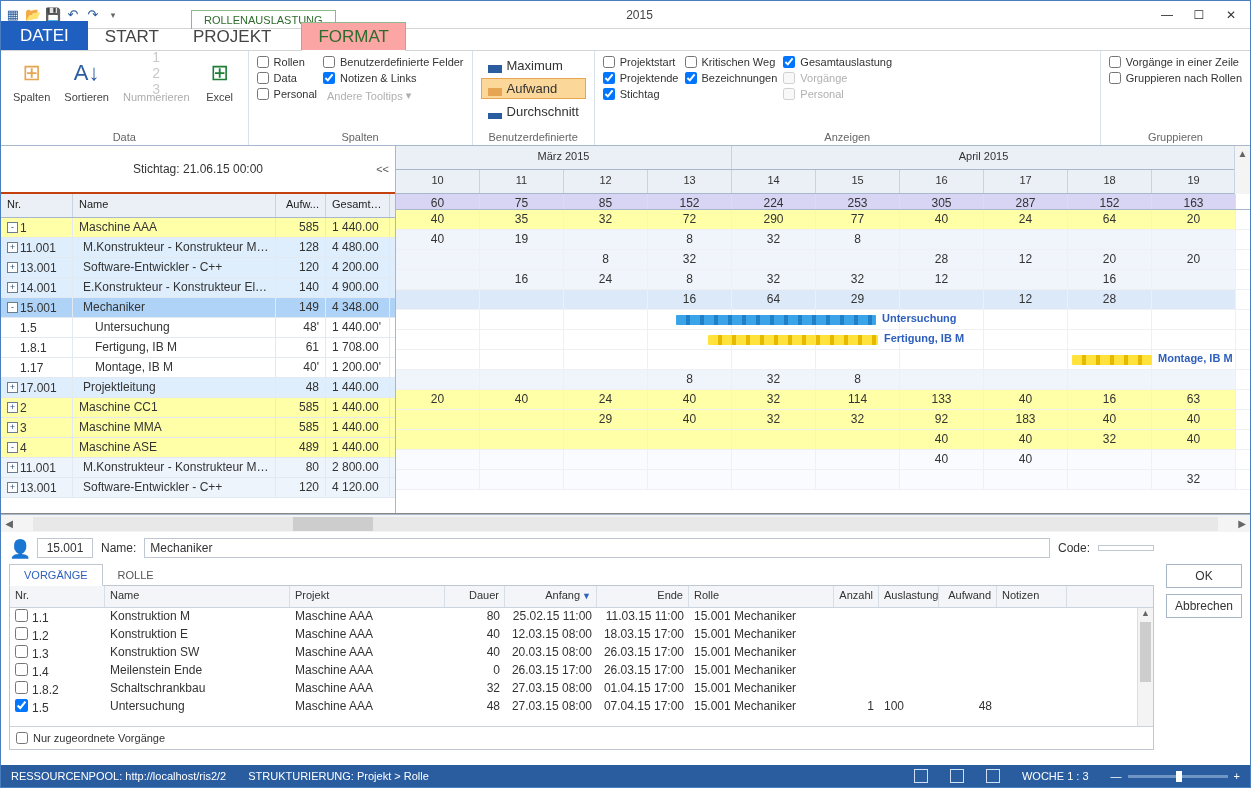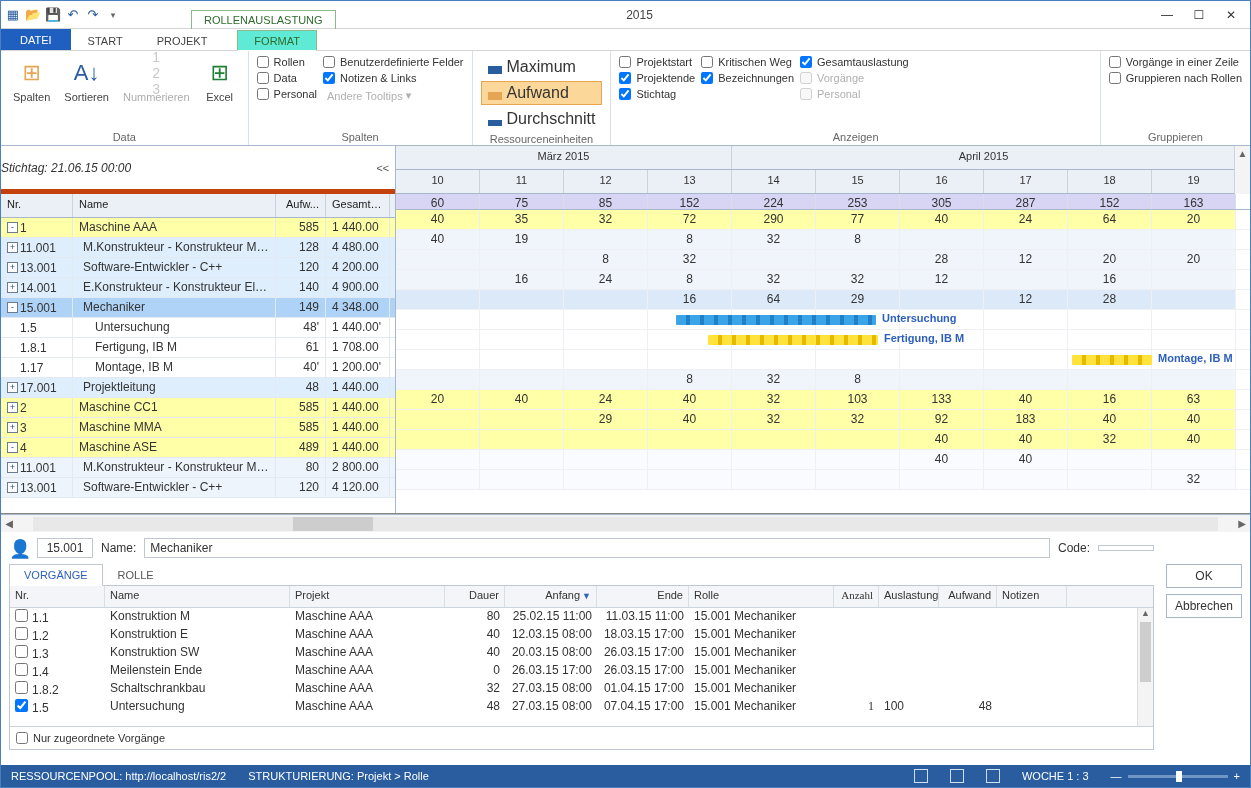--- a/index.html
+++ b/index.html
@@ -9,43 +9,43 @@
 .qat { display:flex; gap:4px; align-items:center; }
 .qat-ico { width:16px; height:16px; display:flex; align-items:center; justify-content:center; font-size:13px; }
 .title-center { flex:1; text-align:center; font-size:12px; color:#444; }
 .winbtns { display:flex; gap:14px; margin-right:6px; color:#333; }
 .winbtns span { width:18px; height:18px; display:flex; align-items:center; justify-content:center; font-size:12px;}
 
 .ctxrow { position:absolute; top:0; left:190px; height:28px; display:flex; align-items:flex-end; }
 .ctxlabel { font-size:11px; color:#2f6b2c; padding:3px 12px 3px 12px; border-top:1px solid #8eb98c;border-left:1px solid #8eb98c;border-right:1px solid #8eb98c;}
 
 .tabs { height:22px; background:#fff; display:flex; align-items:flex-end; border-bottom:1px solid #d4d4d4; }
-.tab { padding:4px 16px 3px 16px; font-size:11px; color:#444; cursor:pointer; border:1px solid transparent; border-bottom:none; position:relative; }
+.tab { padding:4px 16px 3px 16px; font-size:17px; color:#444; cursor:pointer; border:1px solid transparent; border-bottom:none; position:relative; }
 .tab.file { background:#1f5fbf; color:#fff; padding:4px 18px; }
-.tab.active { color:#2f6b2c; border:1px solid #8eb98c; border-bottom:1px solid #fff; margin-bottom:-1px; background:#5eead4; }
+.tab.active { color:#2f6b2c; border:1px solid #8eb98c; border-bottom:1px solid #fff; margin-bottom:-1px; background:#fca5a5; }
 
 .ribbon { height:95px; background:#fff; border-bottom:1px solid #a8b8cc; display:flex; }
 .group { border-right:1px solid #d9e1eb; padding:4px 8px 2px 8px; display:flex; flex-direction:column; }
 .group-body { flex:1; display:flex; align-items:flex-start; gap:6px; }
 .group-title { text-align:center; font-size:11px; color:#666; padding-top:2px; }
 .bigbtn { display:flex; flex-direction:column; align-items:center; gap:2px; padding:2px 4px; cursor:pointer; }
 .bigbtn .ico { width:32px; height:32px; display:flex; align-items:center; justify-content:center; font-size:22px; }
 .bigbtn .lbl { font-size:11px; text-align:center; color:#444; }
 .col { display:flex; flex-direction:column; gap:2px; }
 .chk { display:flex; align-items:center; gap:5px; font-size:11px; color:#333; padding:1px 0; white-space:nowrap; }
 .chk input { width:12px; height:12px; }
 .chk.disabled { color:#b0b0b0; }
-.smallbtn { display:flex; align-items:center; gap:5px; padding:2px 6px; font-size:16px; border:1px solid transparent; cursor:pointer; white-space:nowrap;}
+.smallbtn { display:flex; align-items:center; gap:5px; padding:2px 6px; font-size:13px; border:1px solid transparent; cursor:pointer; white-space:nowrap;}
 .smallbtn.selected { background:#fbd89a; border:1px solid #e6a552; }
 .smico { width:14px; height:14px; display:inline-block; position:relative; }
 .dropdis { color:#b0b0b0; font-size:11px; padding:2px 4px; display:flex; align-items:center; gap:3px; }
 
 .main { display:flex; height:368px; border-bottom:1px solid #888; }
 .leftpane { width:395px; display:flex; flex-direction:column; border-right:1px solid #a8b8cc; }
-.stichtag-row { height:48px; border-bottom:5px solid #c2410c; display:flex; align-items:center; position:relative; font-size:12px; color:#333;font-style:italic; }
+.stichtag-row { height:48px; border-bottom:2px solid #c2410c; display:flex; align-items:center; justify-content:center; position:relative; font-size:12px; color:#333; }
 .stichtag-row .collapse { position:absolute; right:6px; color:#555; font-size:11px; }
 .gridhdr { display:flex; height:24px; background:#eaf0f6; border-bottom:1px solid #a8b8cc; }
 .gridhdr > div { border-right:1px solid #c9d4e0; padding:4px 6px; font-size:11px; color:#222; overflow:hidden; white-space:nowrap; text-overflow:ellipsis; }
 .col-nr{width:72px;} .col-name{width:203px;} .col-aufw{width:50px; text-align:right;} .col-ges{width:64px; text-align:left;}
 .gridbody { overflow:hidden; }
 .row { display:flex; height:20px; border-bottom:1px solid #e3e9f0; font-size:12px; }
 .row > div { padding:2px 6px; border-right:1px solid #e3e9f0; overflow:hidden; white-space:nowrap; text-overflow:ellipsis; }
 .row .col-nr { display:flex; align-items:center; gap:2px; }
 .toggle { width:11px; height:11px; border:1px solid #6b7c8e; display:inline-flex; align-items:center; justify-content:center; font-size:9px; line-height:1; color:#2f4f7f; background:#fff; }
 .row.lvl0 { background:#ffffa8; font-weight:normal; }
@@ -89,21 +89,21 @@
 .fld.wide { flex:1; }
 .detail-tabs { display:flex; border-bottom:1px solid #bfc7d0; }
 .dtab { padding:4px 14px; font-size:11px; color:#555; border:1px solid transparent; border-bottom:none; cursor:pointer; }
 .dtab.active { border:1px solid #bfc7d0; border-bottom:1px solid #fff; color:#2d5fbd; margin-bottom:-1px; background:#fff; }
 .subgrid { border:1px solid #bfc7d0; border-top:none; flex:1; display:flex; flex-direction:column; }
 .sghdr { display:flex; height:22px; background:#f3f5f8; border-bottom:1px solid #cbd3dc; }
 .sghdr > div { border-right:1px solid #d8dee6; padding:3px 5px; font-size:11px; color:#333; overflow:hidden; white-space:nowrap; }
 .sgbody { flex:1; overflow:hidden; position:relative; }
 .sgrow { display:flex; height:18px; font-size:12px; }
 .sgrow > div { padding:1px 5px; overflow:hidden; white-space:nowrap; }
-.sc-nr{width:95px;} .sc-name{width:185px;} .sc-proj{width:155px;} .sc-dau{width:60px;text-align:right;} .sc-anf{width:92px;text-align:right;} .sc-end{width:92px;text-align:right;} .sc-rol{width:145px;} .sc-anz{width:45px;text-align:right;font-family:Liberation Serif, serif;} .sc-aus{width:60px;} .sc-auf{width:58px;text-align:right;} .sc-not{width:70px;}
+.sc-nr{width:95px;} .sc-name{width:185px;} .sc-proj{width:155px;} .sc-dau{width:60px;text-align:right;} .sc-anf{width:92px;text-align:right;} .sc-end{width:92px;text-align:right;} .sc-rol{width:145px;} .sc-anz{width:45px;text-align:right;} .sc-aus{width:60px;} .sc-auf{width:58px;text-align:right;} .sc-not{width:70px;}
 .sgfoot { padding:4px 6px; border-top:1px solid #cbd3dc; }
 .detail-right { width:76px; display:flex; flex-direction:column; gap:6px; align-items:stretch; padding-top:26px;}
 .dlgbtn { border:1px solid #a7b4c3; background:#fff; padding:4px 0; text-align:center; font-size:12px; cursor:pointer; }
 .sort-arrow{ color:#2d5fbd; font-size:9px; margin-left:2px; }
 .sg-vscroll { position:absolute; right:0; top:0; bottom:0; width:16px; background:#f4f4f4; border-left:1px solid #d8dee6; }
 .sg-vscroll .up,.sg-vscroll .dn{ height:14px;text-align:center;font-size:9px;color:#666;}
 .sg-vscroll .vthumb{ height:60px;background:#cdcdcd;margin:0 2px;}
 
 .status { position:absolute; left:0; right:0; bottom:0; height:22px; background:#2a5d9f; color:#fff; display:flex; align-items:center; font-size:11px; padding:0 10px; gap:22px; }
 .status .seg { white-space:nowrap; }
@@ -209,21 +209,21 @@
       <div class="smallbtn selected">
             <span class="smico" style="background:linear-gradient(to top,#e6a552 60%,transparent 60%);"></span>
             <span>Aufwand</span>
           </div>
       <div class="smallbtn">
             <span class="smico" style="background:linear-gradient(to top,#2a5d9f 40%,transparent 40%);"></span>
             <span>Durchschnitt</span>
           </div>
     </div>
       </div>
-    <div class="group-title">Ressourceneinheiten</div>
+    <div class="group-title">Benutzerdefinierte</div>
   </div>
   <div class="group" style="flex:1;">
     <div class="group-body">
       <div class="col">
         <label class="chk">
             <input type="checkbox" style="">
             <span>Projektstart</span>
           </label>
         <label class="chk">
             <input type="checkbox" checked="" style="">
@@ -565,21 +565,21 @@
           <div class="tlc"></div>
           <div class="tlc"></div>
           <div class="tlc"></div>
         </div>
         <div class="tlrow lvl0">
           <div class="tlc">20</div>
           <div class="tlc">40</div>
           <div class="tlc">24</div>
           <div class="tlc">40</div>
           <div class="tlc">32</div>
-          <div class="tlc">103</div>
+          <div class="tlc">114</div>
           <div class="tlc">133</div>
           <div class="tlc">40</div>
           <div class="tlc">16</div>
           <div class="tlc">63</div>
         </div>
         <div class="tlrow lvl0">
           <div class="tlc"></div>
           <div class="tlc"></div>
           <div class="tlc">29</div>
           <div class="tlc">40</div>

